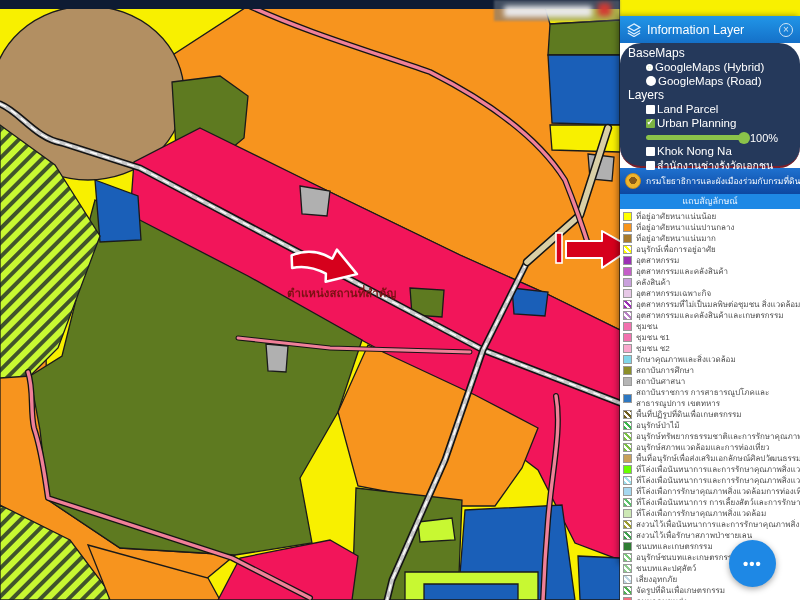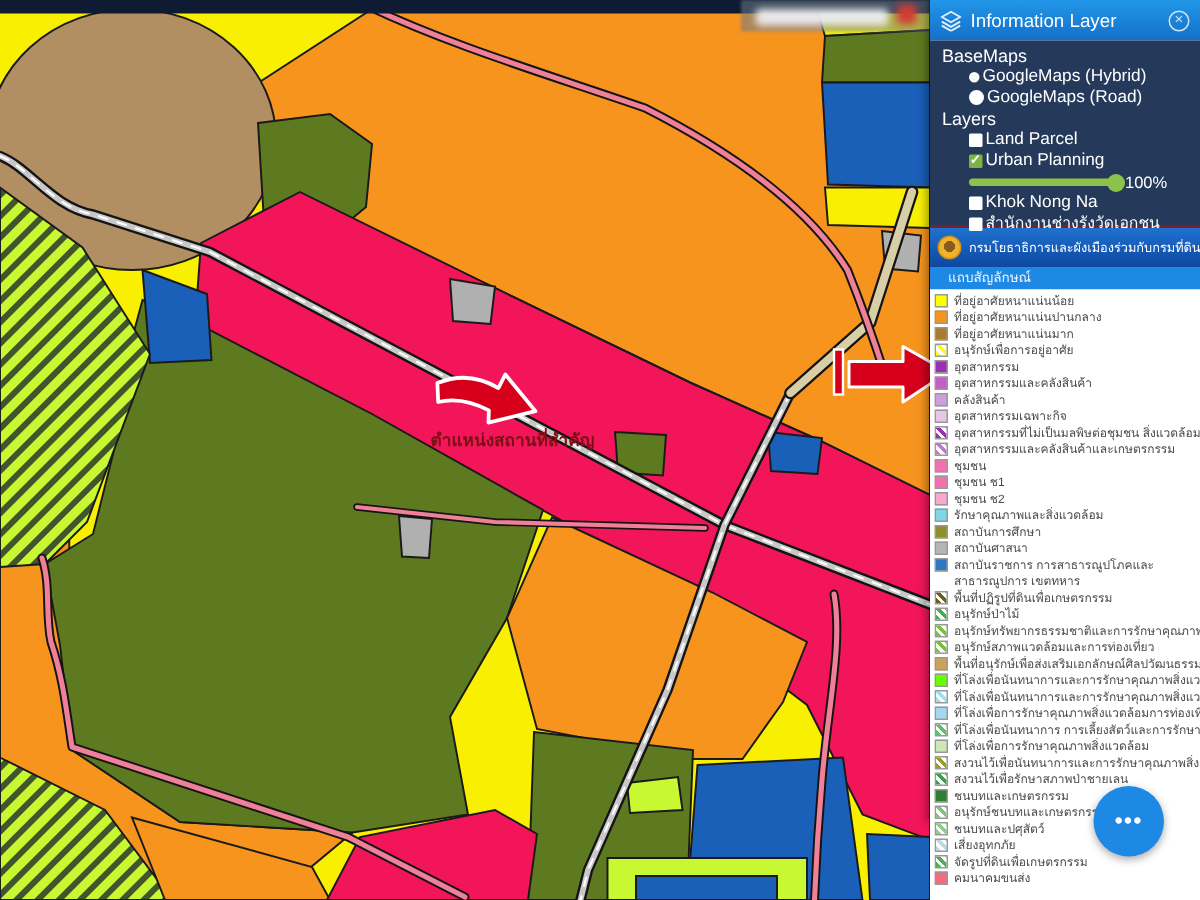--- a/index.html
+++ b/index.html
@@ -7,42 +7,42 @@
   .stage{position:relative;width:800px;height:600px;overflow:hidden;background:#F8F000;}
 
   
   .map{position:absolute;left:0;top:0;width:620px;height:456px;}
   .topbar{position:absolute;left:0;top:0;width:620px;height:9px;background:#0e1b33;}
   .blurbox{position:absolute;left:494px;top:0;width:126px;height:21px;background:rgba(110,120,135,.55);filter:blur(1px);}
   .blurbox .inp{position:absolute;left:10px;top:6px;width:88px;height:11px;background:#e9e9ec;border-radius:2px;filter:blur(2.5px);}
   .blurbox .dot{position:absolute;left:104px;top:3px;width:13px;height:13px;background:#d23b34;border-radius:3px;filter:blur(2.5px);}
 
   
-  .panel{position:absolute;left:620px;top:0;width:180px;height:548px;background:#ffffff;box-shadow:-2px 0 6px rgba(0,0,0,.4);}
+  .panel{position:absolute;left:620px;top:16px;width:180px;height:548px;background:#ffffff;box-shadow:-2px 0 6px rgba(0,0,0,.4);}
   .panel-header{height:27px;background:linear-gradient(180deg,#2196e8,#1470c8);display:flex;align-items:center;padding:0 7px;color:#fff;font-size:12.5px;gap:6px;}
   .panel-header .ttl{flex:1;}
   .close-btn{width:14px;height:14px;border:1.4px solid #cfe3f5;border-radius:50%;color:#cfe3f5;font-size:10px;line-height:11px;text-align:center;cursor:pointer;}
-  .panel-body{height:125px;background:#25395b;color:#fff;padding:3px 8px 2px;border-bottom:2px solid #7a1f2b;}
+  .panel-body{height:125px;background:#25395b;color:#fff;padding:3px 8px 2px;border-bottom:2px solid #7a1f2b;border-radius:21px;}
   .sec-label{font-size:12px;line-height:15px;}
   .opt-row{display:flex;align-items:center;gap:2px;padding-left:18px;font-size:11.5px;line-height:13.5px;}
   .radio{width:10px;height:10px;border-radius:50%;background:#fff;flex:0 0 auto;}
   .radio.sel{background:#fff;box-shadow:inset 0 0 0 2px #fff;background:#8ec63f;border:2px solid #fff;width:7px;height:7px;}
   .chk{width:9px;height:9px;background:#fff;border-radius:1px;flex:0 0 auto;position:relative;}
   .chk.on{background:#7cb342;}
   .chk.on:after{content:"✓";position:absolute;left:0.5px;top:-2.5px;color:#fff;font-size:9px;font-weight:bold;}
   .slider-row{display:flex;align-items:center;gap:2px;padding-left:18px;height:15px;}
   .slider-track{width:102px;height:5px;background:#8bc34a;border-radius:3px;position:relative;}
   .slider-thumb{position:absolute;right:-2px;top:-3.5px;width:12px;height:12px;border-radius:50%;background:#8bc34a;}
   .slider-val{font-size:11px;color:#fff;}
   .banner{height:26px;background:linear-gradient(180deg,#1f72d0,#0d47a1);display:flex;align-items:center;gap:5px;padding:0 5px;color:#fff;font-size:8.5px;overflow:hidden;white-space:nowrap;}
   .seal{width:16px;height:16px;border-radius:50%;background:radial-gradient(circle at 50% 45%,#8a5a18 0 35%,#f0b42c 36% 100%);border:1px solid #c98f1f;flex:0 0 auto;}
-  .legend-header{height:15px;background:#1e88e5;color:#eef6ff;font-size:9px;line-height:15px;padding:0 12px;}
+  .legend-header{height:15px;background:#1e88e5;color:#eef6ff;font-size:9px;line-height:15px;padding:0 22px;text-align:center;}
   .legend-list{height:412px;overflow:hidden;background:#fff;padding:2px 0 0 3px;}
   .lrow{display:flex;align-items:flex-start;gap:4px;height:11px;overflow:hidden;white-space:nowrap;}
-  .lrow.wrap{height:22px;white-space:normal;}
+  .lrow.wrap{height:22px;white-space:normal;align-items:center;}
   .lrow .sw{flex:0 0 auto;width:9px;height:9px;margin-top:1px;border:0.5px solid #999;}
   .lrow .lt{font-size:8px;line-height:11px;color:#4a4a4a;}
   .fab{position:absolute;left:109px;top:524px;width:47px;height:47px;border-radius:50%;background:#1e88e5;border:none;color:#fff;font-size:15px;font-weight:bold;letter-spacing:1px;box-shadow:0 2px 6px rgba(0,0,0,.35);cursor:pointer;}
 </style>
 </head>
 <body>
 
 <div class="stage">
 
   <div class="map">

